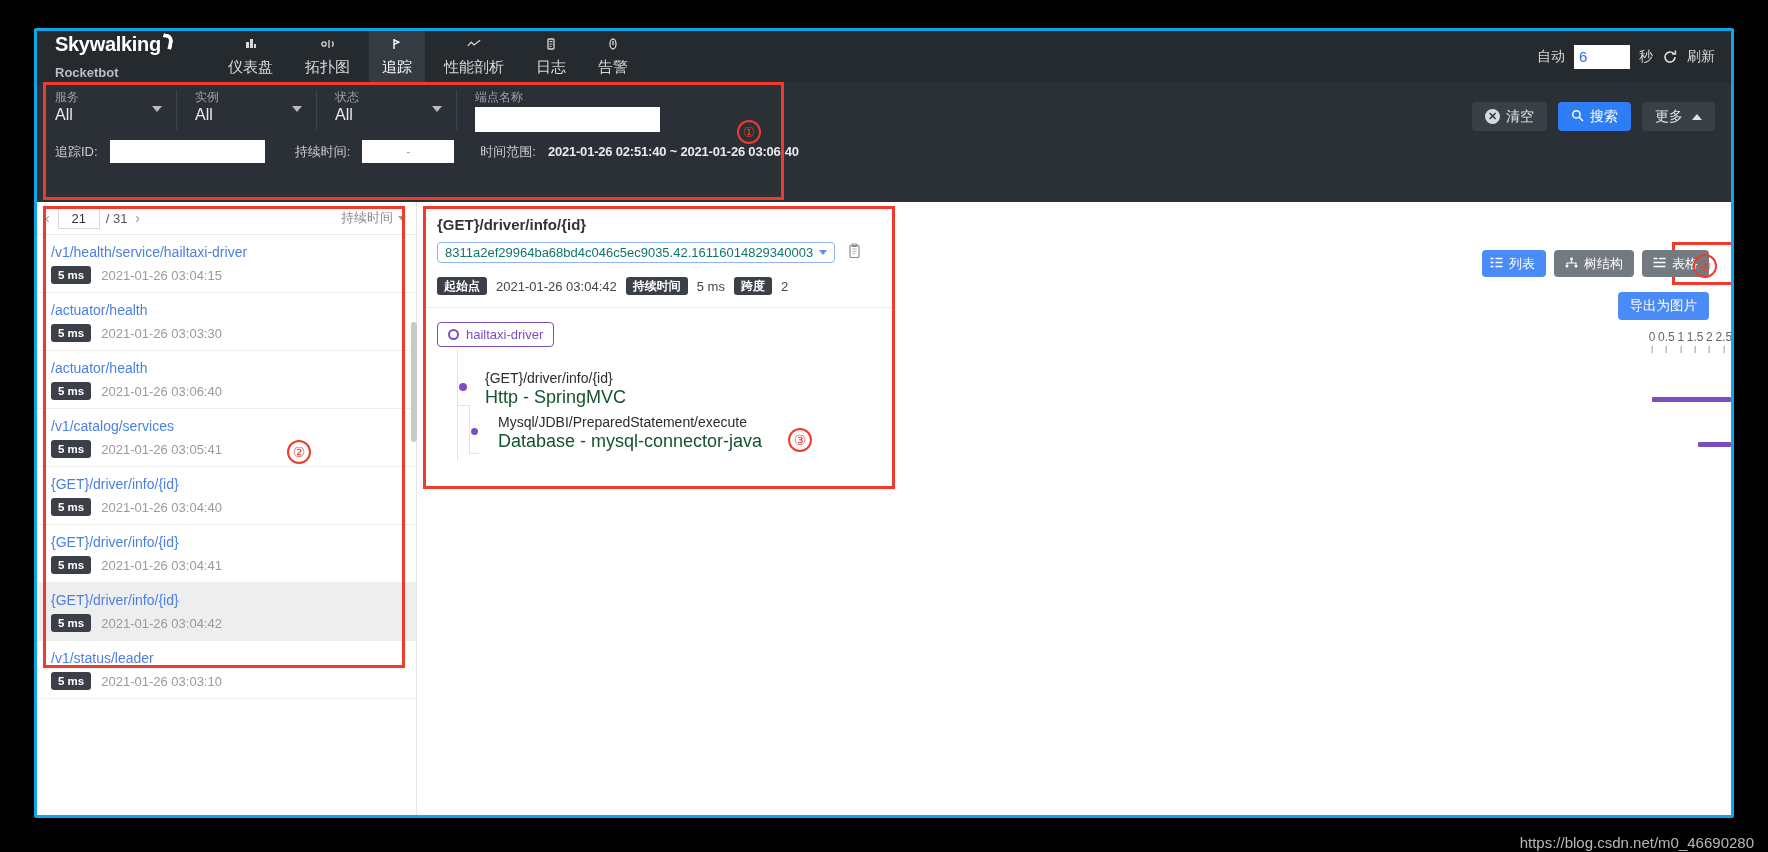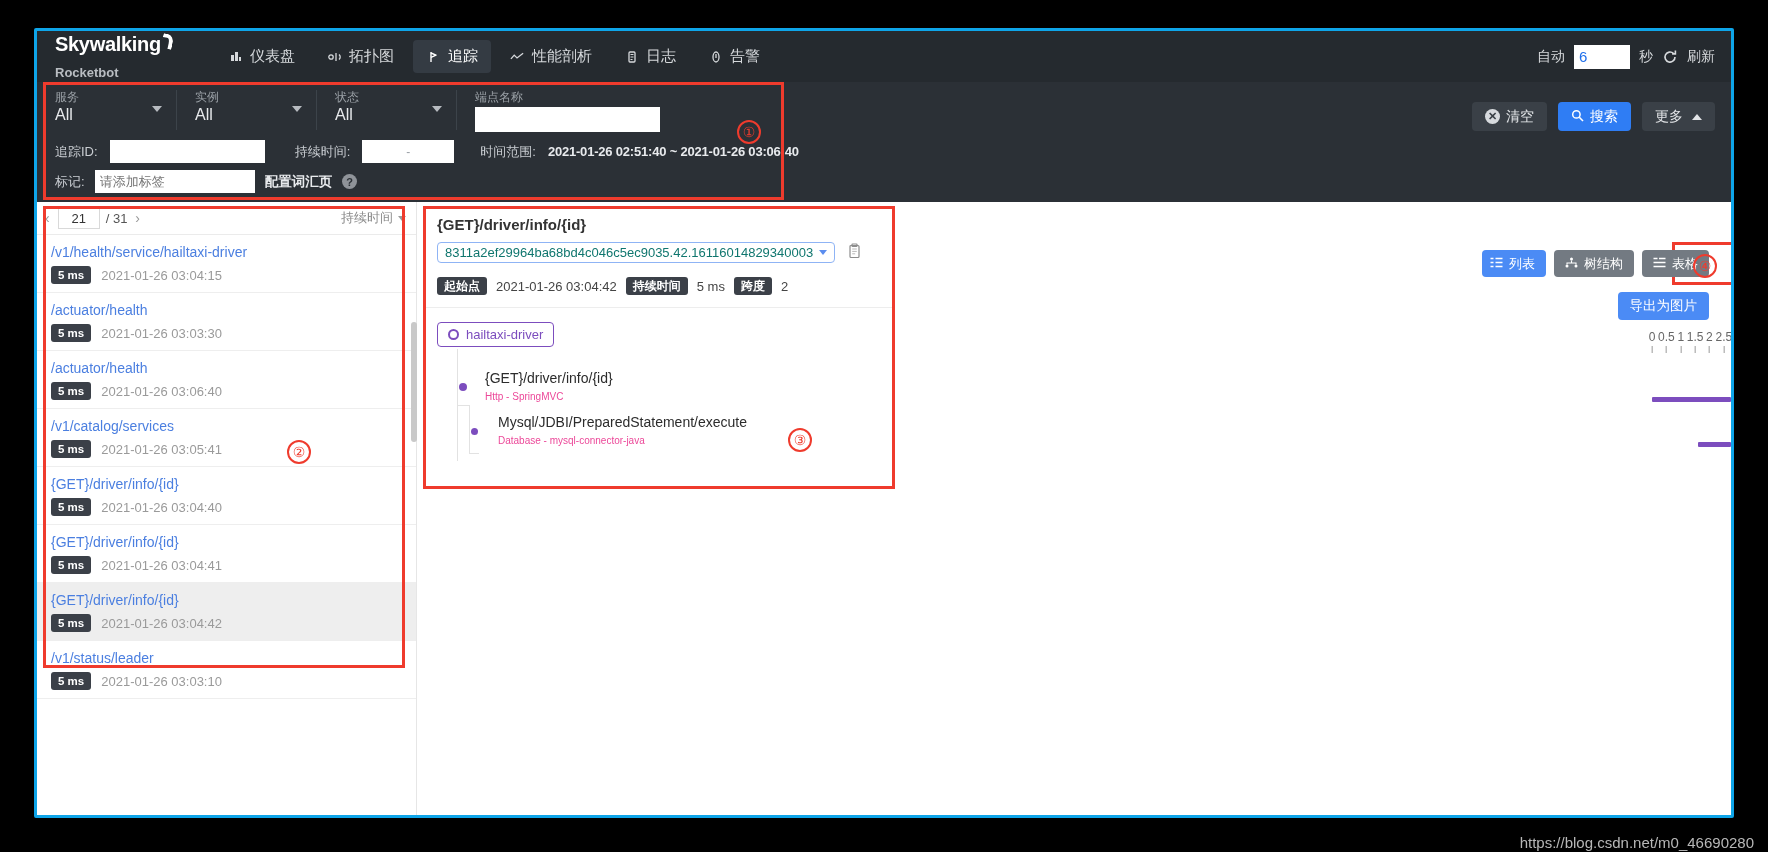--- a/index.html
+++ b/index.html
@@ -42,21 +42,21 @@
     border-right: 4px solid #fff; border-top: 4px solid #fff;
     border-radius: 0 60% 0 0; transform: rotate(12deg);
     vertical-align: 2px;
   }
   .brand .b2 { font-size: 13px; color: #b9bdc2; margin-top: 12px; font-weight: bold; }
 
   .navitems { display: flex; align-items: center; margin-left: 20px; gap: 6px; }
   .navitem {
     display: flex; align-items: center; gap: 7px;
     padding: 7px 13px; border-radius: 4px;
-    font-size: 15px; color: #d6d9dc; cursor: pointer; white-space: nowrap;
+    font-size: 15px; color: #d6d9dc; cursor: pointer; white-space: nowrap; flex-direction: column;
   }
   .navitem.active { background: #343b43; color: #fff; }
   .navicon { display:inline-flex; width: 15px; height: 15px; align-items:center; justify-content:center; }
   .navicon svg { display:block; }
 
   .autobox {
     position: absolute; right: 16px; top: 0; height: 51px;
     display: flex; align-items: center; gap: 9px;
     font-size: 14px; color: #d6d9dc;
   }
@@ -204,21 +204,21 @@
     border: 1px solid #7c4dbe; border-radius: 4px; padding: 4px 10px;
     color: #7c4dbe; font-size: 13px; background:#fff;
   }
   .svc-ring { width:11px;height:11px;border-radius:50%;border:2px solid #7c4dbe; }
 
   .spantree { position: relative; margin-top: 18px; padding-left: 6px; }
   .spanrow { position: relative; display:flex; align-items:center; height: 46px; padding-left: 42px; }
   .spandot { position:absolute; left:16px; top:50%; margin-top:-4px; width:8px;height:8px;border-radius:50%;background:#7c4dbe; }
   .spandot.small { left:28px; width:7px; height:7px; margin-top:-3.5px; }
   .spanlabel { font-size: 14px; color: #2c2c2c; line-height: 18px; }
-  .spansub { font-size: 10px; color: #ec4899; line-height: 16px; margin-top: 2px; }
+  .spansub { font-size: 18px; color: #14532d; line-height: 16px; margin-top: 2px; }
   .spanrow.indent { padding-left: 55px; }
   .tree-line { position:absolute; border-left: 1px solid #e2e2e2; }
   .tree-line-h { position:absolute; border-top: 1px solid #e2e2e2; }
 
   
   .timeline { position: absolute; left: 1040px; top: 0; right: 0; bottom: 0; }
   .mode-red {
     position:absolute; left: 215px; top: 40px; width: 262px; height: 43px;
     border: 3px solid #ef3b2d; pointer-events:none; z-index:6;
   }
@@ -391,26 +391,20 @@
           <span>追踪ID:</span>
           <input class="inp-white" style="width: 155px;" value="">
           <span style="margin-left:18px;">持续时间:</span>
           <div class="dur-split">
             <span>-</span>
           </div>
           <span style="margin-left:14px;">时间范围:</span>
           <span class="timerange-val">2021-01-26 02:51:40 ~ 2021-01-26 03:06:40</span>
         </div>
 
-        <div class="frow3">
-          <span>标记:</span>
-          <input class="inp-white" style="width: 160px;" placeholder="请添加标签">
-          <span class="vocab-link">配置词汇页</span>
-          <span class="qmark">?</span>
-        </div>
       </div>
     </div>
 
     <div class="bodyarea">
 
       <div class="watermark" style="left:690px; top:190px;">黑马程序员<small>www.itheima.com</small></div>
       <div class="watermark" style="left:1090px; top:190px;">黑马程序员<small>www.itheima.com</small></div>
       <div class="watermark" style="left:640px; top:480px;">黑马程序员<small>www.itheima.com</small></div>
       <div class="watermark" style="left:1090px; top:480px;">黑马程序员<small>www.itheima.com</small></div>
       <div class="watermark" style="left:340px; top:290px;">黑马程序员<small>www.itheima.com</small></div>

